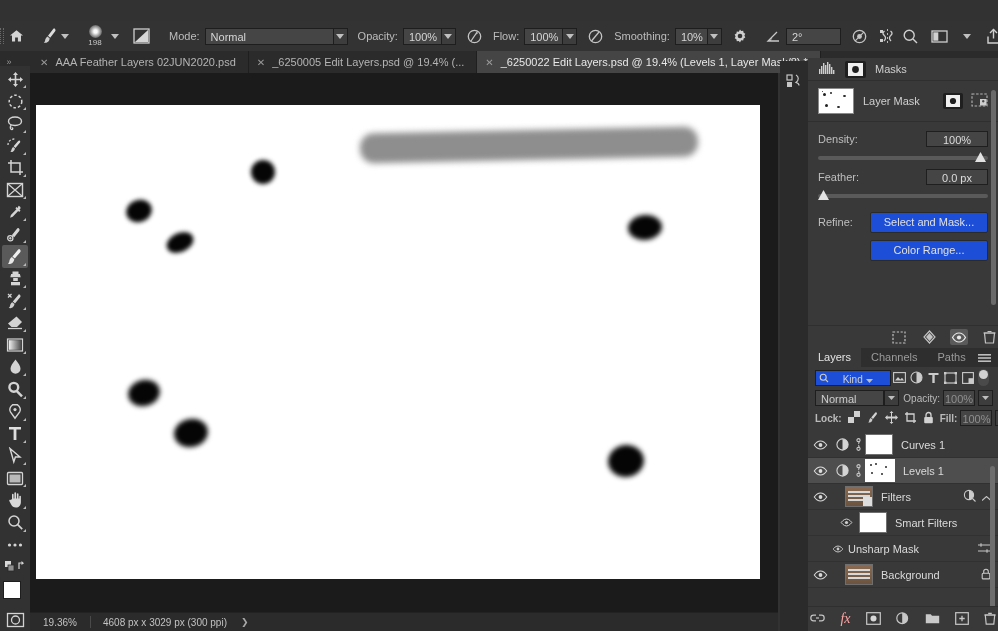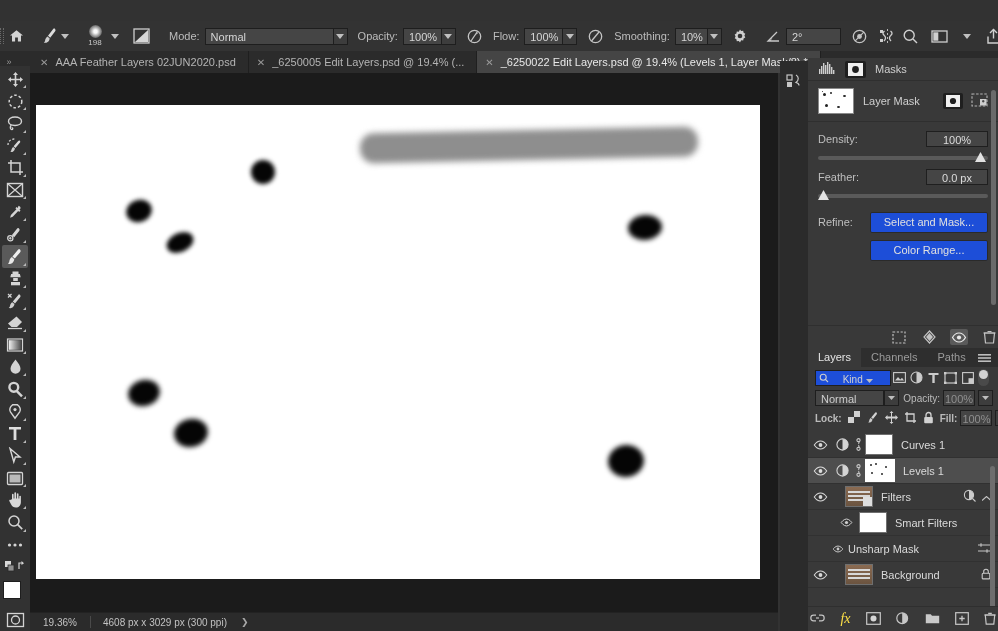--- a/index.html
+++ b/index.html
@@ -957,21 +957,21 @@
         <div class="llscroll"></div>
       </div>
 
       <div class="layers-foot">
         <span>
           <svg width="15" height="10" viewBox="0 0 15 10">
               <path d="M6 5H9" stroke="#c4c4c4" stroke-width="1.2"></path>
               <path d="M6 2.2H3.6a2.8 2.8 0 0 0 0 5.6H6M9 2.2h2.4a2.8 2.8 0 0 1 0 5.6H9" fill="none" stroke="#c4c4c4" stroke-width="1.2"></path>
             </svg>
         </span>
-        <span class="mono" style="font-size:14px;color:#fde047;">fx</span>
+        <span class="mono" style="font-size:14px;color:#fca5a5;">fx</span>
         <span>
           <svg width="15" height="13" viewBox="0 0 15 13">
               <rect x=".7" y=".7" width="13.6" height="11.6" fill="none" stroke="#c7c7c7" stroke-width="1.2"></rect>
               <circle cx="7.5" cy="6.5" r="3" fill="#d6d6d6"></circle>
             </svg>
         </span>
         <span>
           <svg width="14" height="13" viewBox="0 0 14 13">
               <circle cx="6.2" cy="6.2" r="5.4" fill="none" stroke="#c7c7c7" stroke-width="1.2"></circle>
               <path d="M6.2.8a5.4 5.4 0 0 1 0 10.8z" fill="#c7c7c7"></path>

